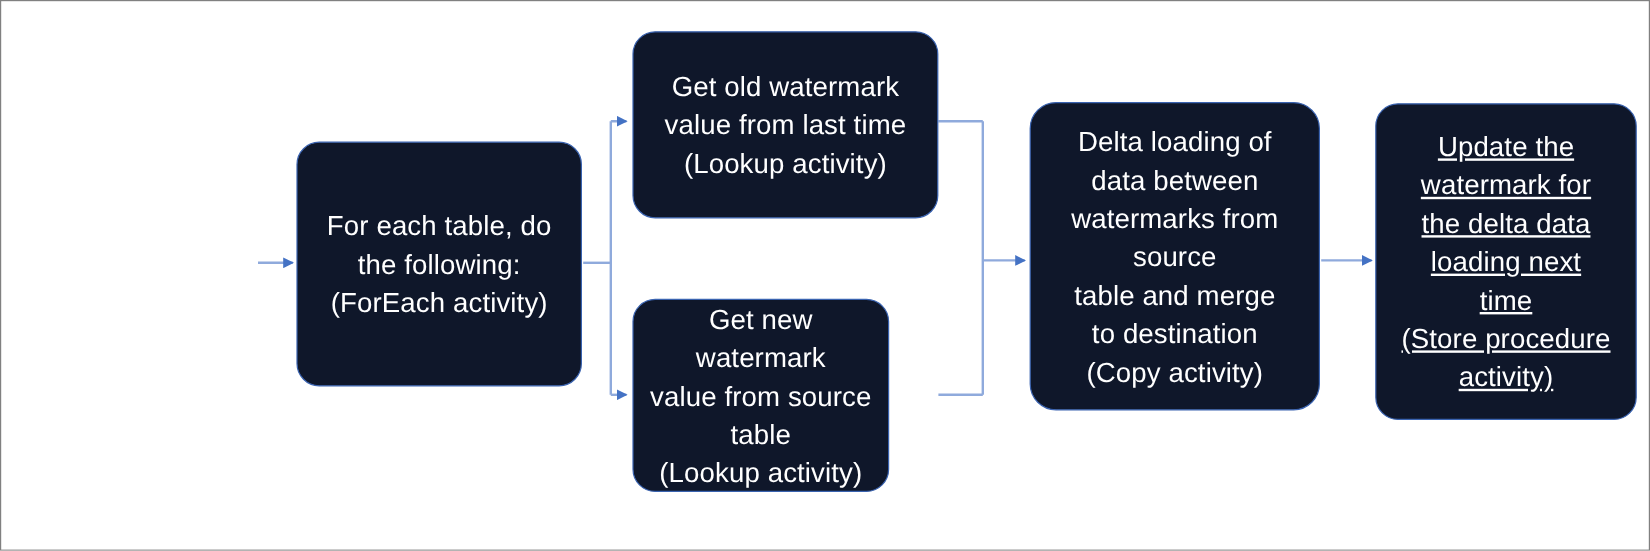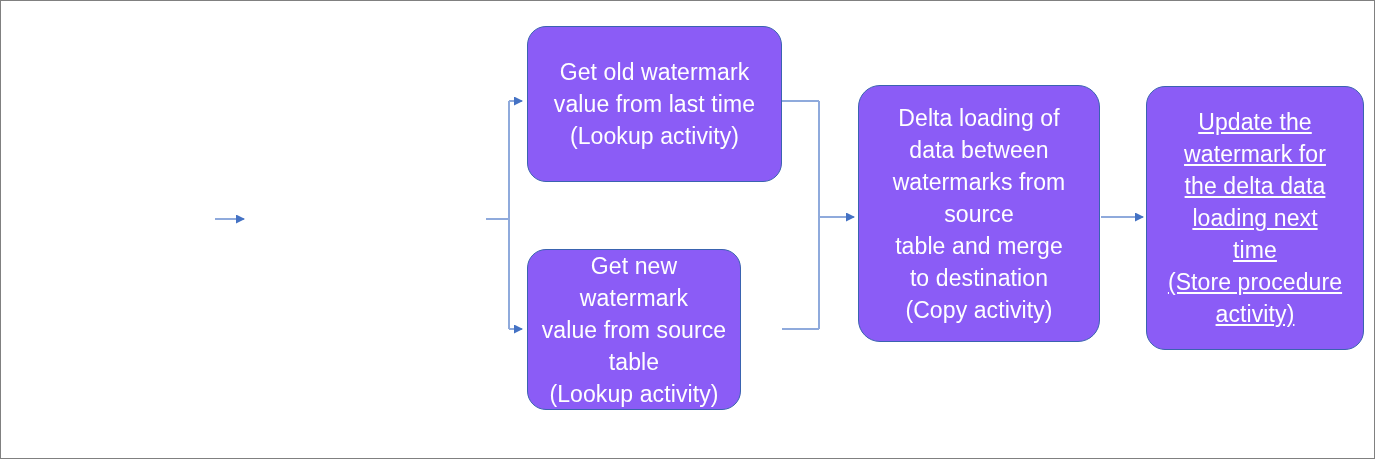--- a/index.html
+++ b/index.html
@@ -15,21 +15,21 @@
     width: 1375px;
     height: 459px;
     background: #ffffff;
     box-sizing: border-box;
     border: 1px solid #808080;
     overflow: hidden;
   }
   .node {
     position: absolute;
     box-sizing: border-box;
-    background: #8b5cf6;
+    background: #0f172a;
     border: 1px solid #3A63B0;
     border-radius: 19px;
     color: #ffffff;
     display: flex;
     align-items: center;
     justify-content: center;
     text-align: center;
     font-size: 23px;
     line-height: 32px;
     padding: 4px 8px;
@@ -88,20 +88,25 @@
       <line x1="818" y1="100" x2="818" y2="328" stroke="#8FAADC" stroke-width="2"></line>
       <line x1="818" y1="216" x2="853" y2="216" stroke="#8FAADC" stroke-width="2" marker-end="url(#arrow)"></line>
     </g>
 
     <g>
       <line x1="1100" y1="216" x2="1142" y2="216" stroke="#8FAADC" stroke-width="2" marker-end="url(#arrow)"></line>
     </g>
   </svg>
 
 
+  <div class="node" id="node-foreach">
+    <span class="label">For each table, do
+the following:
+(ForEach activity)</span>
+  </div>
 
   <div class="node" id="node-old-watermark">
     <span class="label">Get old watermark
 value from last time
 (Lookup activity)</span>
   </div>
 
   <div class="node" id="node-new-watermark">
     <span class="label">Get new watermark
 value from source

